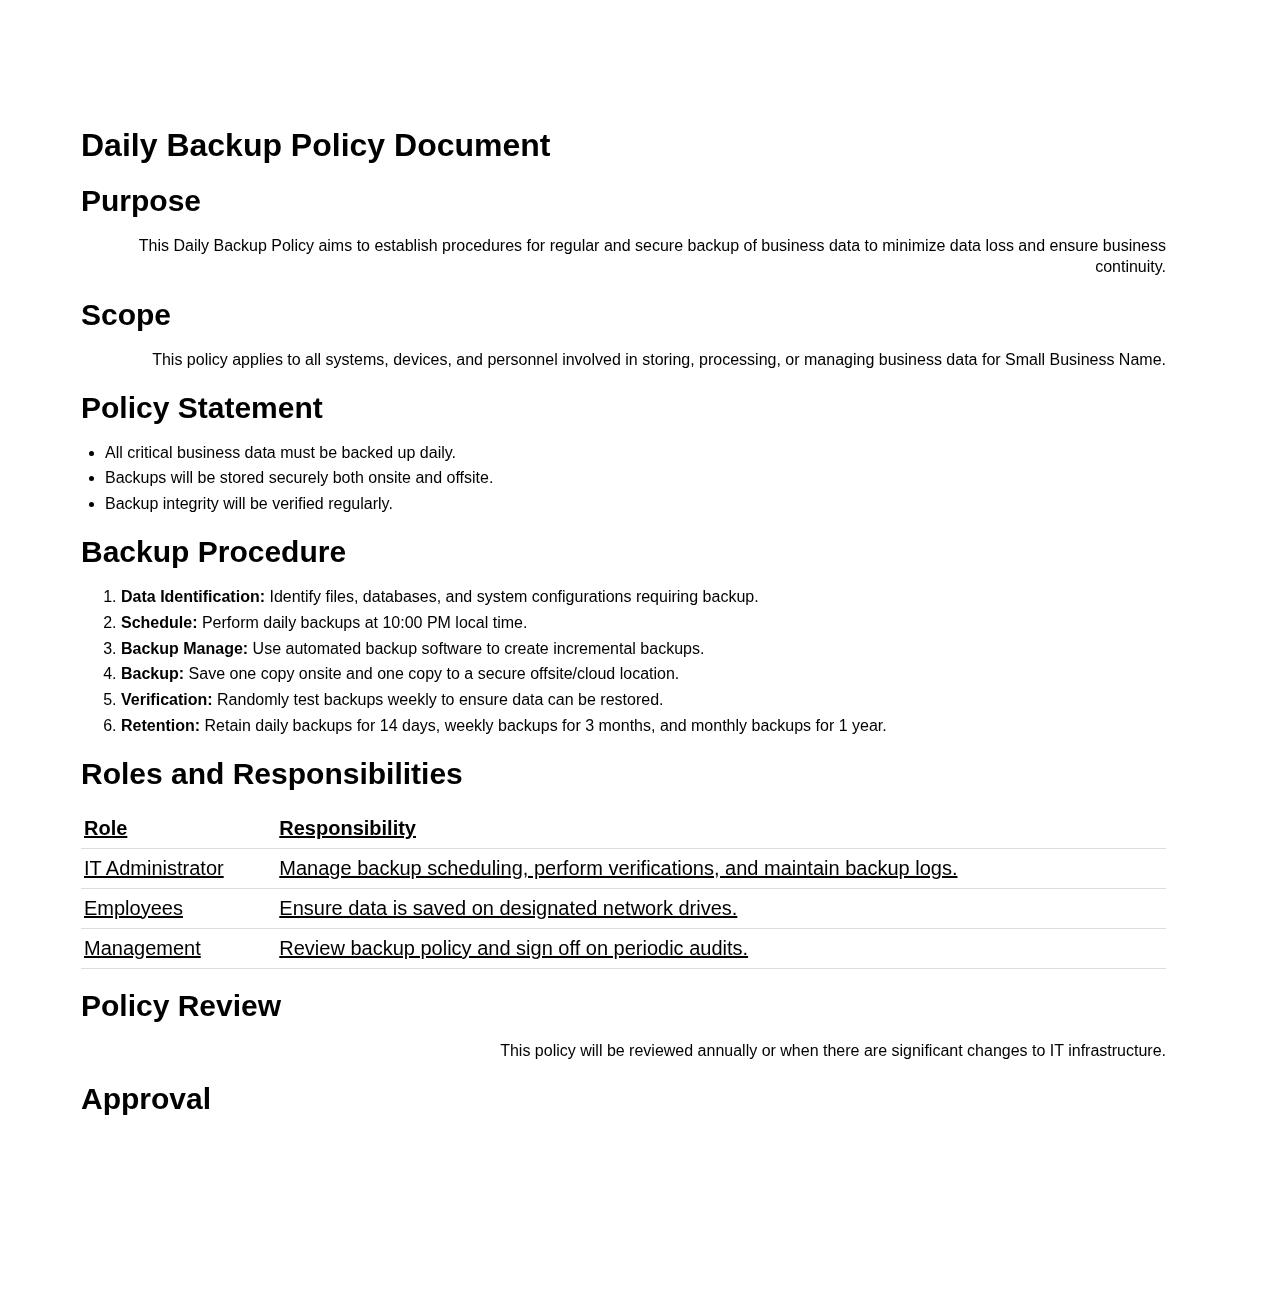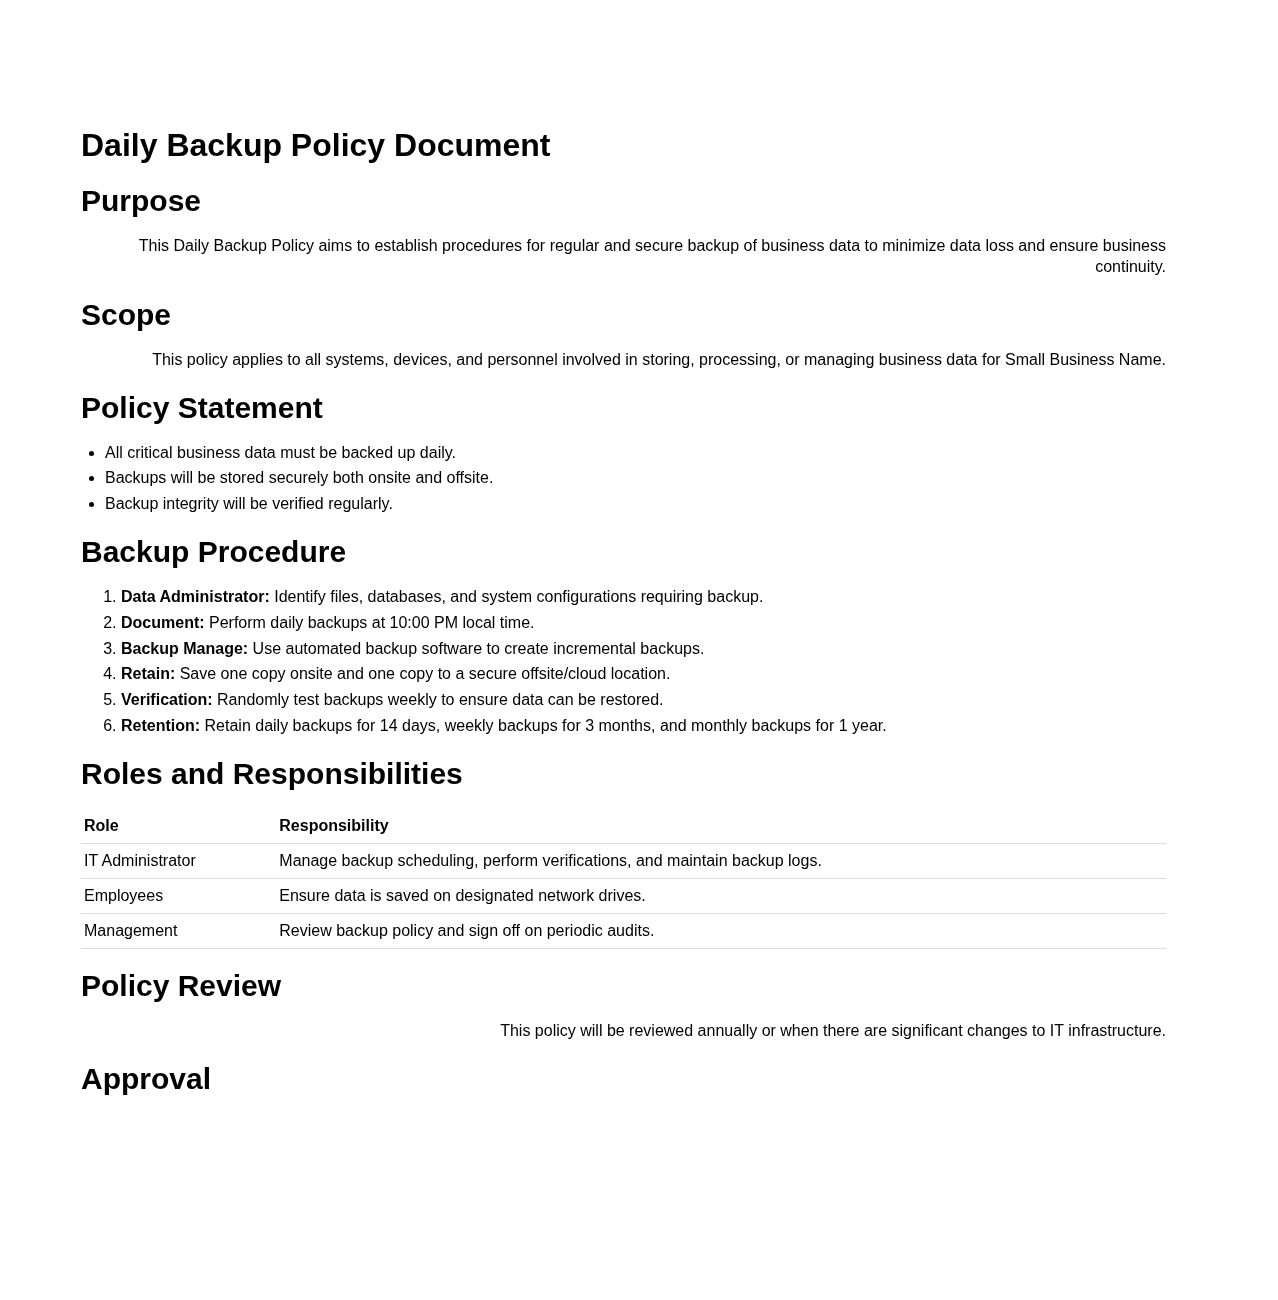--- a/index.html
+++ b/index.html
@@ -49,22 +49,23 @@
   }
   table {
     width: 100%;
     border-collapse: collapse;
     margin: 16px 0;
   }
   th, td {
     text-align: left;
     padding: 8px 8px 8px 3px;
     border-bottom: 1px solid #dddddd;
-    font-size: 16px;
+    font-size: 20px;
     line-height: normal;
+    text-decoration: underline;
   }
   th { font-weight: bold; }
   .roles-table col.c-role { width: 18%; }
   .roles-table col.c-resp { width: 82%; }
   .approval-table col.c-name { width: 24%; }
   .approval-table col.c-title { width: 19%; }
   .approval-table col.c-date { width: 20%; }
   .approval-table col.c-sig { width: 37%; }
   .empty-cell { height: 17px; }
 </style>
@@ -83,24 +84,24 @@
 
   <h2>Policy Statement</h2>
   <ul class="bullets">
     <li>All critical business data must be backed up daily.</li>
     <li>Backups will be stored securely both onsite and offsite.</li>
     <li>Backup integrity will be verified regularly.</li>
   </ul>
 
   <h2>Backup Procedure</h2>
   <ol class="steps">
-    <li><strong>Data Administrator:</strong><span> Identify files, databases, and system configurations requiring backup.</span></li>
-    <li><strong>Document:</strong><span> Perform daily backups at 10:00 PM local time.</span></li>
+    <li><strong>Data Identification:</strong><span> Identify files, databases, and system configurations requiring backup.</span></li>
+    <li><strong>Schedule:</strong><span> Perform daily backups at 10:00 PM local time.</span></li>
     <li><strong>Backup Manage:</strong><span> Use automated backup software to create incremental backups.</span></li>
-    <li><strong>Retain:</strong><span> Save one copy onsite and one copy to a secure offsite/cloud location.</span></li>
+    <li><strong>Backup:</strong><span> Save one copy onsite and one copy to a secure offsite/cloud location.</span></li>
     <li><strong>Verification:</strong><span> Randomly test backups weekly to ensure data can be restored.</span></li>
     <li><strong>Retention:</strong><span> Retain daily backups for 14 days, weekly backups for 3 months, and monthly backups for 1 year.</span></li>
   </ol>
 
   <h2>Roles and Responsibilities</h2>
   <table class="roles-table">
     <colgroup>
         <col class="c-role">
         <col class="c-resp">
       </colgroup>

